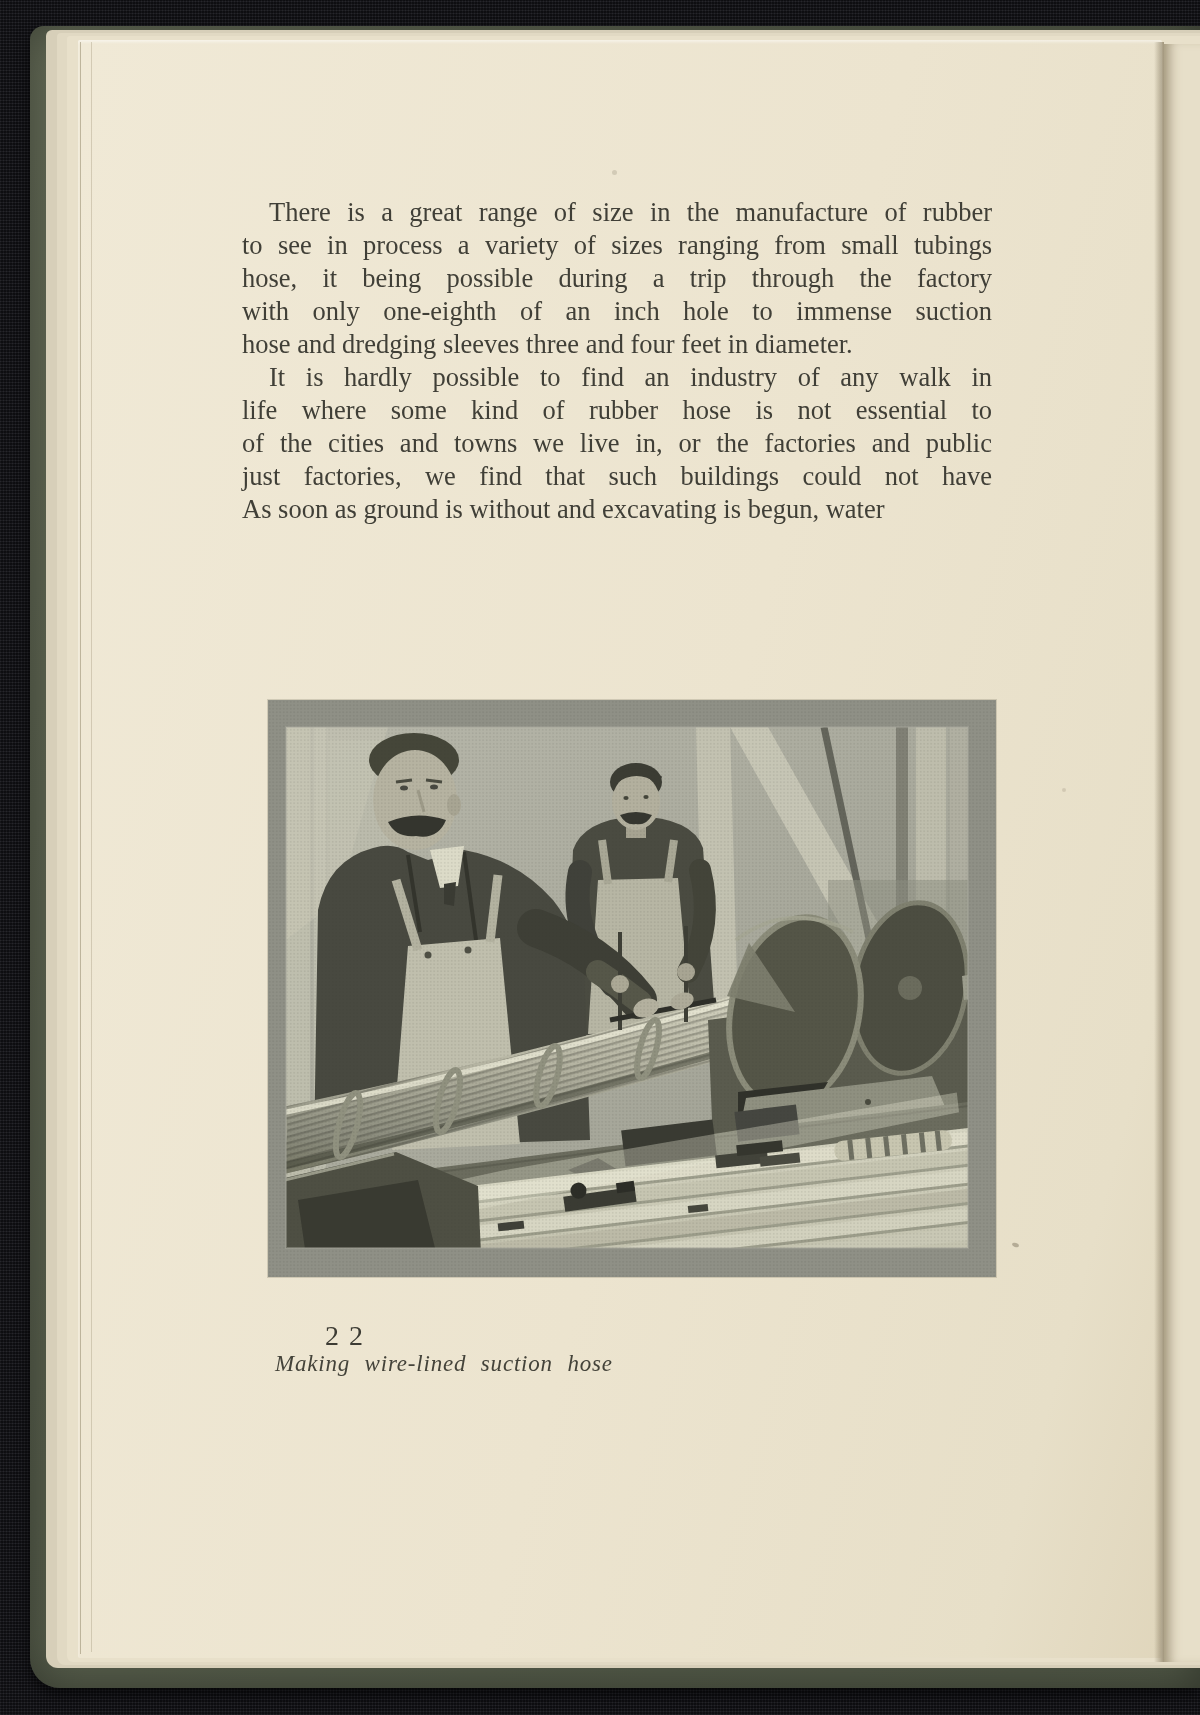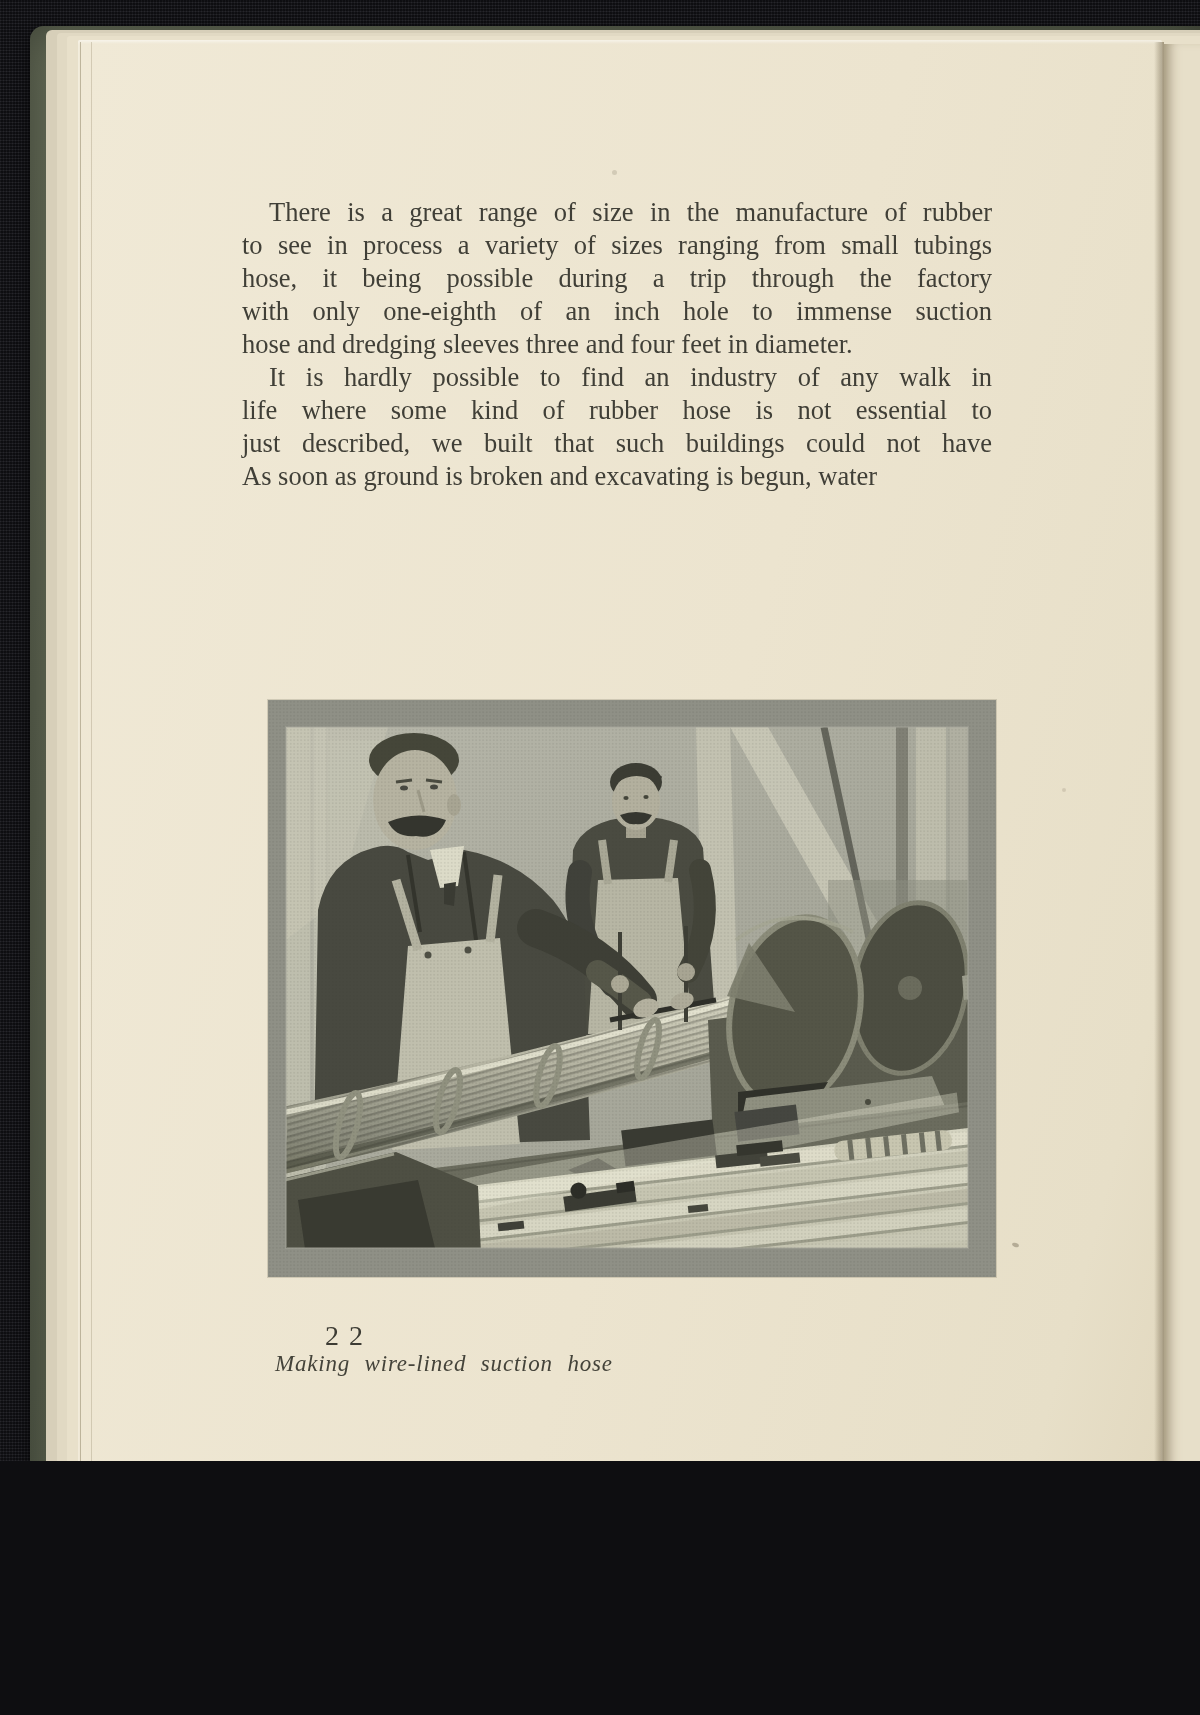--- a/index.html
+++ b/index.html
@@ -1,16 +1,16 @@
 <!DOCTYPE html>
 <html><head>
 <meta charset="utf-8">
 <style>
   html,body{margin:0;padding:0;background:#0e0e11;}
-  #scene{position:relative;width:1200px;height:1461px;overflow:hidden;
+  #scene{position:relative;width:1200px;height:1715px;overflow:hidden;
     background:
       repeating-linear-gradient(0deg,rgba(255,255,255,.035) 0 1px,rgba(0,0,0,.25) 1px 3px),
       repeating-linear-gradient(90deg,rgba(255,255,255,.03) 0 1px,rgba(0,0,0,.2) 1px 3px),
       #17171c;
     font-family:"Liberation Serif",serif;}
   .abs{position:absolute;}
   
   .cover{left:30px;top:26px;width:1170px;height:1662px;background:linear-gradient(120deg,#636a56,#565d4b 40%,#4f5645);
     border-radius:14px 0 0 30px;box-shadow:inset 0 0 46px rgba(0,0,0,.38), 0 6px 14px rgba(0,0,0,.6);}
   .edge3{left:46px;top:30px;width:1154px;height:1638px;background:#d7cfb9;border-radius:6px 0 0 12px;}
@@ -60,22 +60,23 @@
     <div class="para1">
       <div class="line pfirst">There is a great range of size in the manufacture of rubber</div>
       <div class="line">to see in process a variety of sizes ranging from small tubings</div>
       <div class="line">hose, it being possible during a trip through the factory</div>
       <div class="line">with only one-eighth of an inch hole to immense suction</div>
       <div class="line plast">hose and dredging sleeves three and four feet in diameter.</div>
     </div>
     <div class="para2">
       <div class="line pfirst">It is hardly possible to find an industry of any walk in</div>
       <div class="line">life where some kind of rubber hose is not essential to</div>
-      <div class="line">just described, we built that such buildings could not have</div>
-      <div class="line plast">As soon as ground is broken and excavating is begun, water</div>
+      <div class="line">of the cities and towns we live in, or the factories and public</div>
+      <div class="line">just factories, we find that such buildings could not have</div>
+      <div class="line plast">As soon as ground is without and excavating is begun, water</div>
     </div>
   </div>
 
   <div class="abs photo">
     <svg viewBox="0 0 728 577" width="728" height="577">
       <defs>
         <clipPath id="inner">
             <rect x="18" y="27" width="682" height="521"></rect>
           </clipPath>
         <pattern id="ht" width="3.5" height="3.5" patternUnits="userSpaceOnUse">

